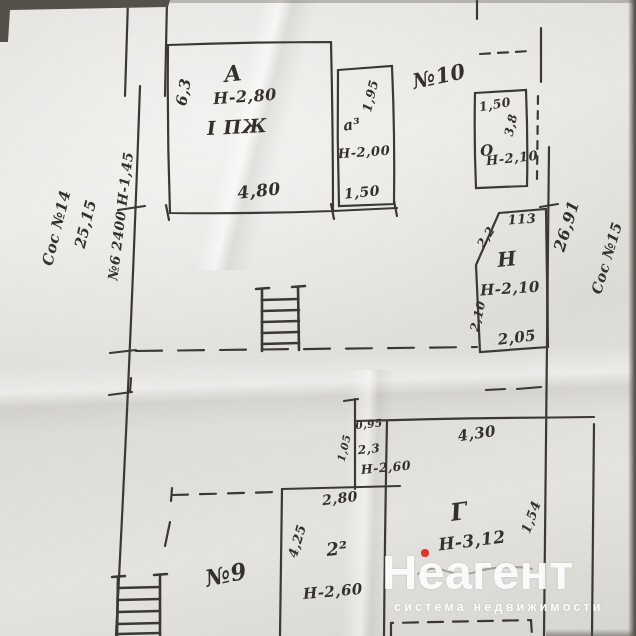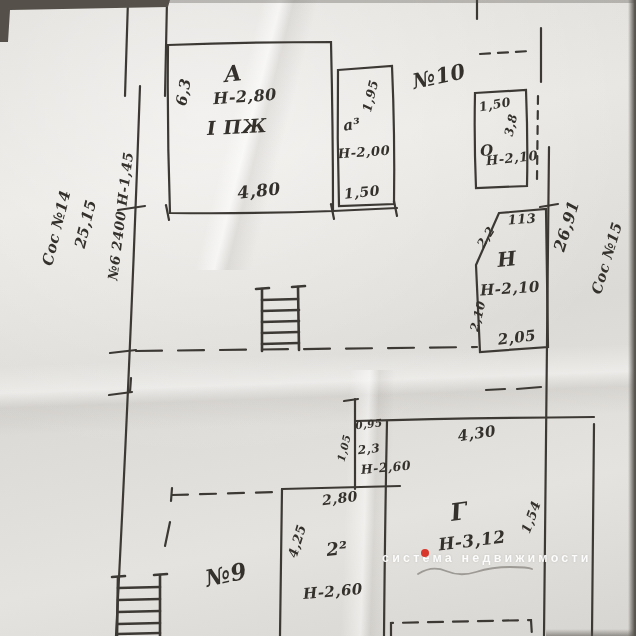--- a/index.html
+++ b/index.html
@@ -33,21 +33,21 @@
   }
   .wm{position:absolute;left:382px;top:548px;width:254px;pointer-events:none;}
   .wm-brand{
     position:relative;display:block;
     font-family:"Liberation Sans", sans-serif;font-weight:800;font-size:49px;line-height:1;
     color:rgba(255,255,255,.93);letter-spacing:0px;
     text-shadow:0 0 2px rgba(110,106,100,.30);
   }
   .wm-dot{position:absolute;left:39px;top:1px;width:8px;height:8px;border-radius:50%;background:#d9372b;}
   .wm-tag{
-    display:block;margin-top:3px;margin-left:0;
+    display:block;margin-top:3px;margin-left:12px;
     font-family:"Liberation Sans", sans-serif;font-weight:700;font-size:12.5px;
     color:rgba(255,255,255,.95);letter-spacing:3.2px;
     text-shadow:0 0 2px rgba(110,106,100,.28);
   }
 </style>
 </head>
 <body>
 
 <div class="page">
 
@@ -170,20 +170,21 @@
   <span class="lbl" style="left:472px;top:541px;font-size:17px;transform:translate(-50%,-50%) rotate(-7deg);">Н-3,12</span>
   <span class="lbl" style="left:531px;top:517px;font-size:13px;transform:translate(-50%,-50%) rotate(-70deg);">1,54</span>
 
   <span class="lbl" style="left:297px;top:541px;font-size:13px;transform:translate(-50%,-50%) rotate(-73deg);">4,25</span>
   <span class="lbl" style="left:337px;top:549px;font-size:18px;transform:translate(-50%,-50%) rotate(-6deg);">2²</span>
   <span class="lbl" style="left:333px;top:592px;font-size:15px;transform:translate(-50%,-50%) rotate(-5deg);">Н-2,60</span>
 
   <span class="lbl" style="left:226px;top:574px;font-size:23px;transform:translate(-50%,-50%) rotate(-12deg);">№9</span>
 
   <div class="wm">
+    <span class="wm-brand">Неагент</span>
     <span class="wm-dot"></span>
     <span class="wm-tag">система недвижимости</span>
   </div>
 
   <div class="edge top"></div>
   <div class="edge top-left"></div>
   <div class="edge right"></div>
   <div class="edge bottom-right"></div>
 </div>
 

